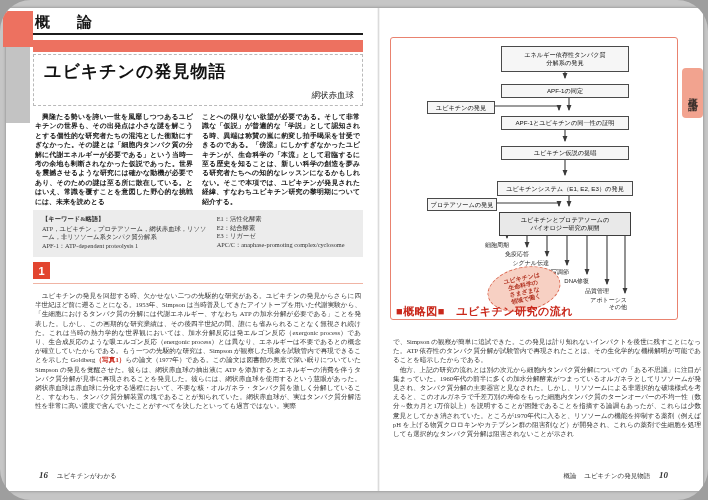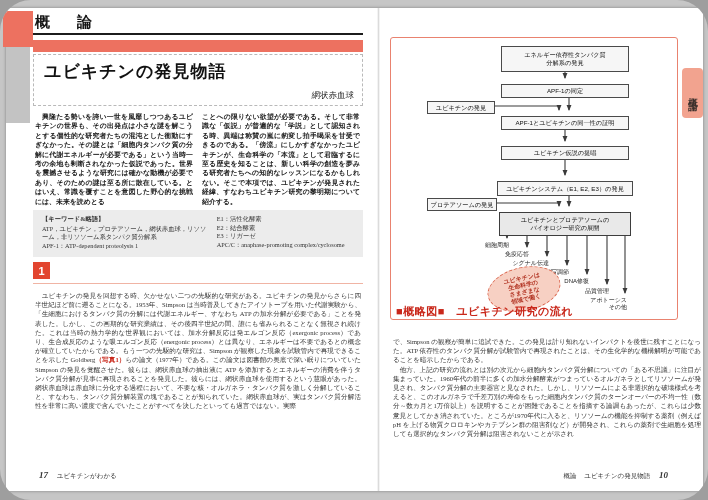--- a/index.html
+++ b/index.html
@@ -120,21 +120,21 @@
 
   <div class="abs section-head">
     <div class="sec-num">1</div>
   </div>
 
   <div class="abs body-text left-body">
     <span>　ユビキチンの発見を回想する時、欠かせない二つの先駆的な研究がある。ユビキチンの発見からさらに四半世紀ほど前に遡ることになる。1953年、Simpson は当時普及してきたアイソトープを用いた代謝実験から、「生細胞におけるタンパク質の分解には代謝エネルギー、すなわち ATP の加水分解が必要である」ことを発表した。しかし、この画期的な研究業績は、その後四半世紀の間、誰にも省みられることなく無視され続けた。これは当時の熱力学的な世界観においては、加水分解反応は発エルゴン反応（exergonic process）であり、生合成反応のような吸エルゴン反応（energonic process）とは異なり、エネルギーは不要であるとの概念が確立していたからである。もう一つの先駆的な研究は、Simpson が観察した現象を試験管内で再現できることを示した Goldberg</span><span class="red-ref">（写真1）</span><span>らの論文（1977年）である。この論文は図書館の奥底で深い眠りについていた Simpson の発見を覚醒させた。彼らは、網状赤血球の抽出液に ATP を添加するとエネルギーの消費を伴うタンパク質分解が見事に再現されることを発見した。彼らには、網状赤血球を使用するという慧眼があった。網状赤血球は赤血球に分化する過程において、不要な核・オルガネラ・タンパク質を激しく分解していること、すなわち、タンパク質分解装置の塊であることが知られていた。網状赤血球が、実はタンパク質分解活性を非常に高い濃度で含んでいたことがすべてを決したといっても過言ではない。実際</span>
   </div>
 
   <div class="abs footer-left">
-    <span class="pg-num">17</span>
+    <span class="pg-num">16</span>
     <span class="pg-label">ユビキチンがわかる</span>
   </div>
 
   <div class="abs figure-frame">
     <svg class="flow-arrows" viewBox="0 0 288 283" xmlns="http://www.w3.org/2000/svg">
       <defs>
         <marker id="ah" markerWidth="7" markerHeight="7" refX="5" refY="3" orient="auto">
           <path d="M0,0.6 L6,3 L0,5.4 Z" fill="#3a3a3a"></path>
         </marker>
       </defs>

